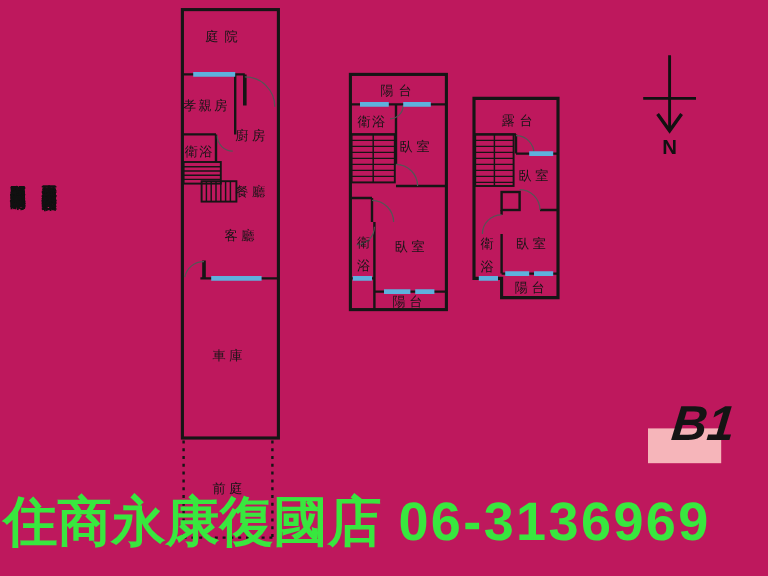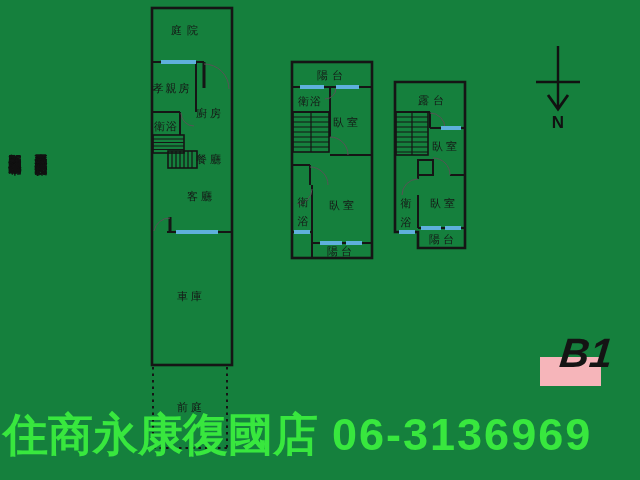--- a/index.html
+++ b/index.html
@@ -1,20 +1,20 @@
 <!DOCTYPE html>
 <html><head>
 <meta charset="utf-8">
 <style>
   html,body{margin:0;padding:0;}
   body{
     width:640px;height:480px;background:#ffffff;
     font-family:"Liberation Sans","DejaVu Sans",sans-serif;
   }
-  .stage{position:relative;width:640px;height:480px;background:#15803d;overflow:hidden;text-decoration:underline;}
+  .stage{position:relative;width:640px;height:480px;background:#be185d;overflow:hidden;text-decoration:underline;}
   .plans{position:absolute;left:0;top:0;}
   .labels text{fill:#161616;stroke:none;font-size:11px;}
   .disclaimer{
     position:absolute;left:8px;top:144px;height:280px;width:46px;
     writing-mode:vertical-rl;text-orientation:upright;
     font-size:12.5px;font-weight:bold;color:#111;line-height:26px;letter-spacing:0.5px;
   }
   .disclaimer span{display:block;}
   .badge{position:absolute;left:540px;top:336px;width:70px;height:56px;}
   .badge-bg{position:absolute;left:0;top:21px;width:61px;height:29px;background:#f6b5ba;}

